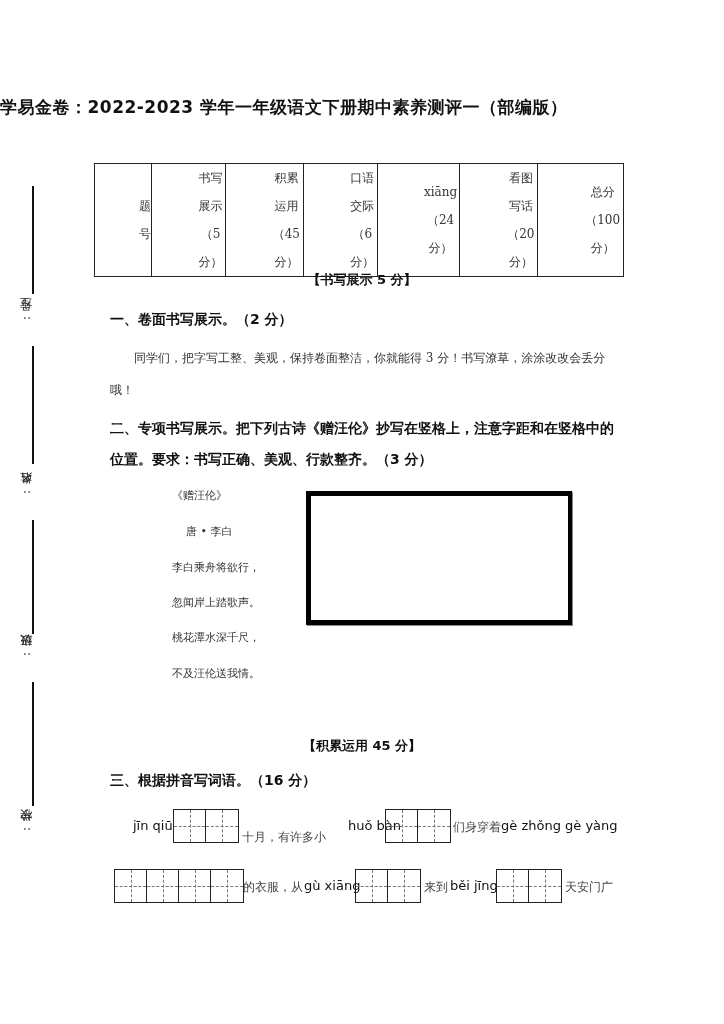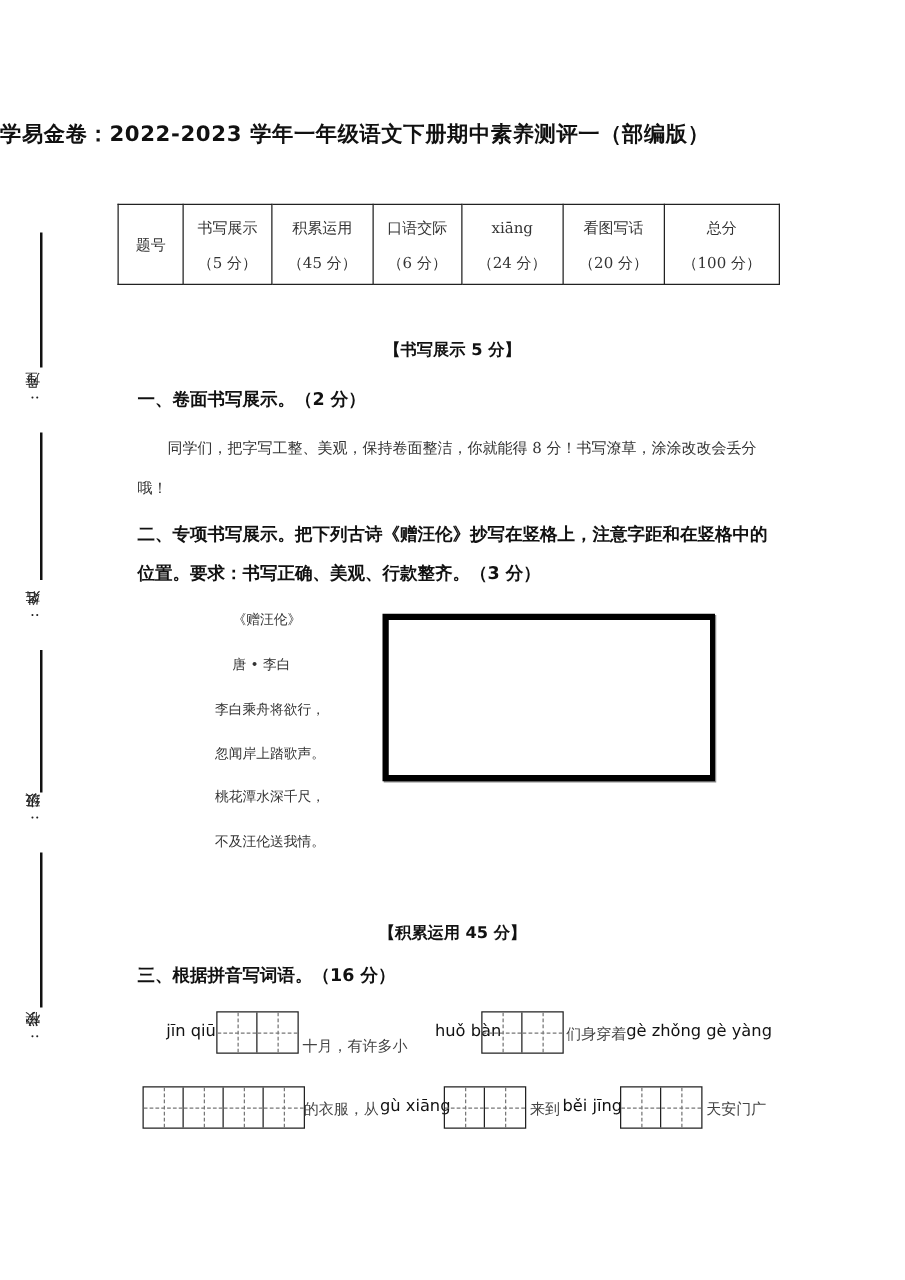--- a/index.html
+++ b/index.html
@@ -17,21 +17,21 @@
     position: absolute; left: 18px; width: 30px; font-size: 12px; color: #222;
     writing-mode: vertical-rl; transform: rotate(180deg); text-align: center;
     font-family: "DejaVu Serif", "Liberation Serif", serif;
   }
 
   
   table.score {
     position: absolute; left: 94px; top: 163px; width: 530px; border-collapse: collapse;
     font-family: "DejaVu Serif", "Liberation Serif", serif; font-size: 12px; color: #333;
   }
-  table.score td { border: 1px solid #222; text-align: center; vertical-align: middle; }
+  table.score td { border: 1px solid #222; text-align: center; vertical-align: middle; padding-left: 44px; }
   table.score tr.head td { height: 64px; line-height: 28px; }
   table.score tr.row td { height: 36px; }
   table.score td.first { width: 52px; }
 
   .section-heading {
     position: absolute; left: 0; width: 724px; text-align: center;
     font-size: 13px; font-weight: bold; color: #111;
   }
   .q-title { position: absolute; left: 110px; font-size: 14px; color: #111; font-weight: bold; }
   .q-title.wide { width: 510px; line-height: 31px; }
@@ -100,26 +100,26 @@
     <td>
           <div>总分</div>
           <div>（100 分）</div>
         </td>
   </tr>
 </tbody>
   </table>
 
 <div class="section-heading" style="top:271px;">【书写展示  5 分】</div>
 <div class="q-title" style="top:311px;">一、卷面书写展示。（2 分）</div>
-<div class="body-text" style="top:342px;">同学们，把字写工整、美观，保持卷面整洁，你就能得 8 分！书写潦草，涂涂改改会丢分哦！</div>
+<div class="body-text" style="top:342px;">同学们，把字写工整、美观，保持卷面整洁，你就能得 3 分！书写潦草，涂涂改改会丢分哦！</div>
 
 <div class="q-title wide" style="top:413px;">二、专项书写展示。把下列古诗《赠汪伦》抄写在竖格上，注意字距和在竖格中的位置。要求：书写正确、美观、行款整齐。（3 分）</div>
 
 <div class="poem">
-  <div style="top:488px;left:0;margin-left:14px;">《赠汪伦》</div>
+  <div style="top:488px;left:0;">《赠汪伦》</div>
   <div style="top:524px;left:14px;">唐 • 李白</div>
   <div style="top:560px;left:0;">李白乘舟将欲行，</div>
   <div style="top:595px;left:0;">忽闻岸上踏歌声。</div>
   <div style="top:630px;left:0;">桃花潭水深千尺，</div>
   <div style="top:666px;left:0;">不及汪伦送我情。</div>
 </div>
 
 <div class="write-box"></div>
 
 <div class="section-heading" style="top:737px;">【积累运用  45 分】</div>

